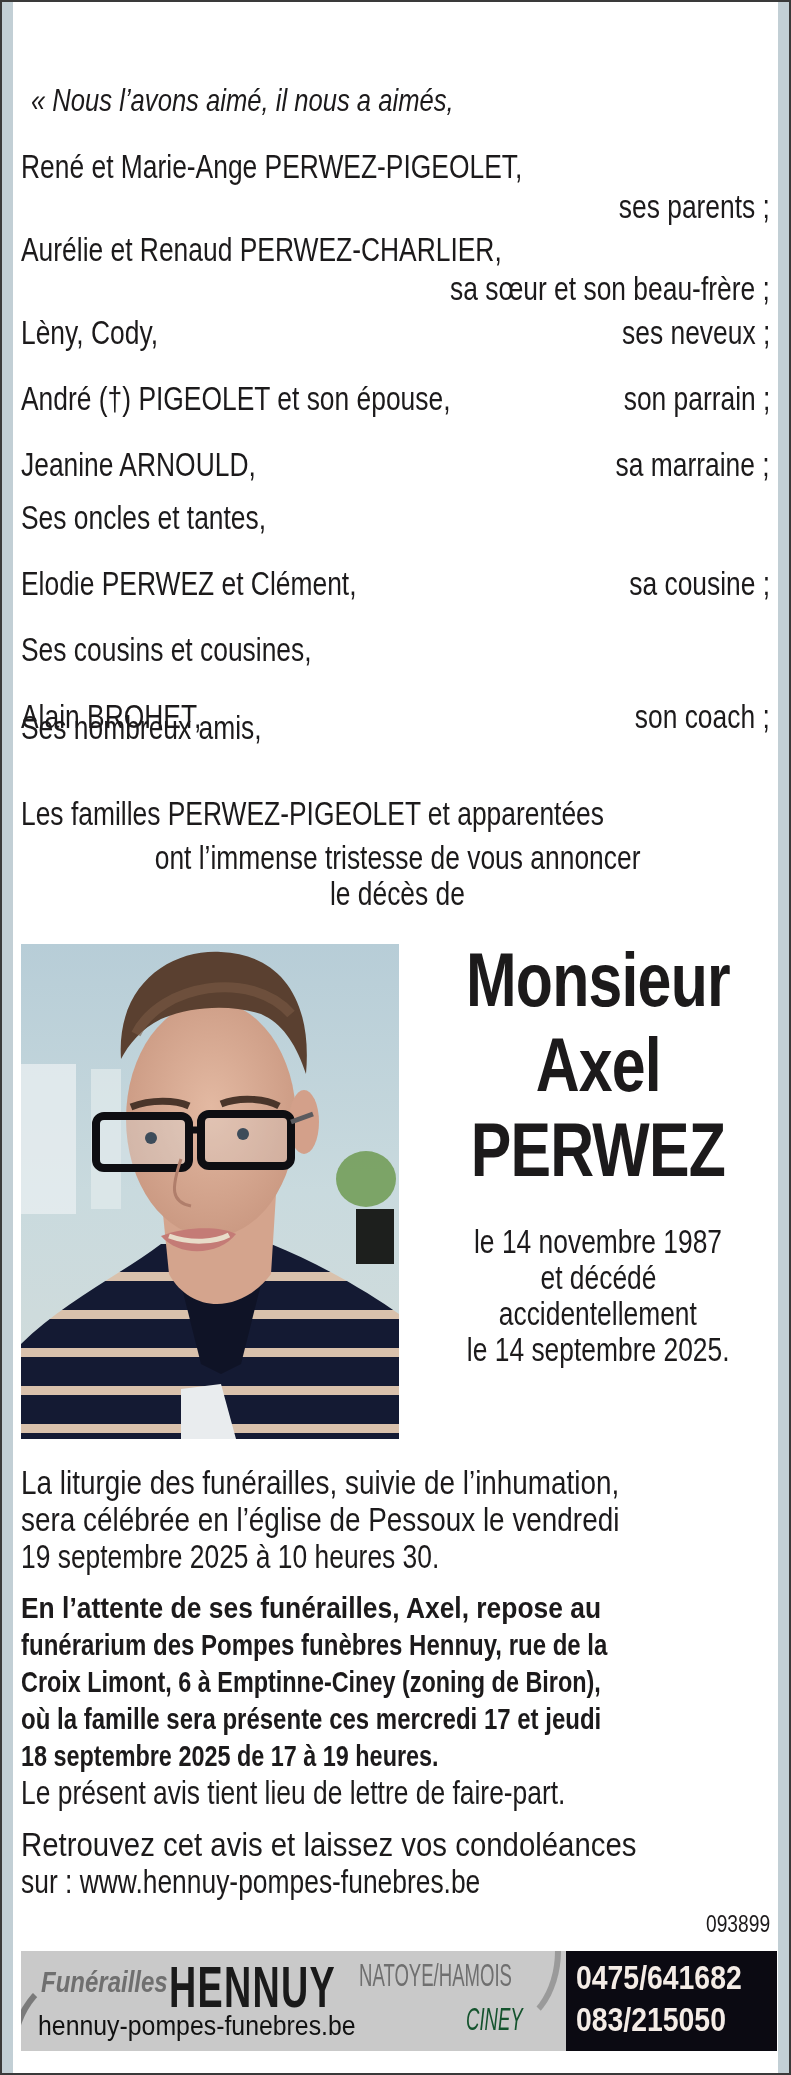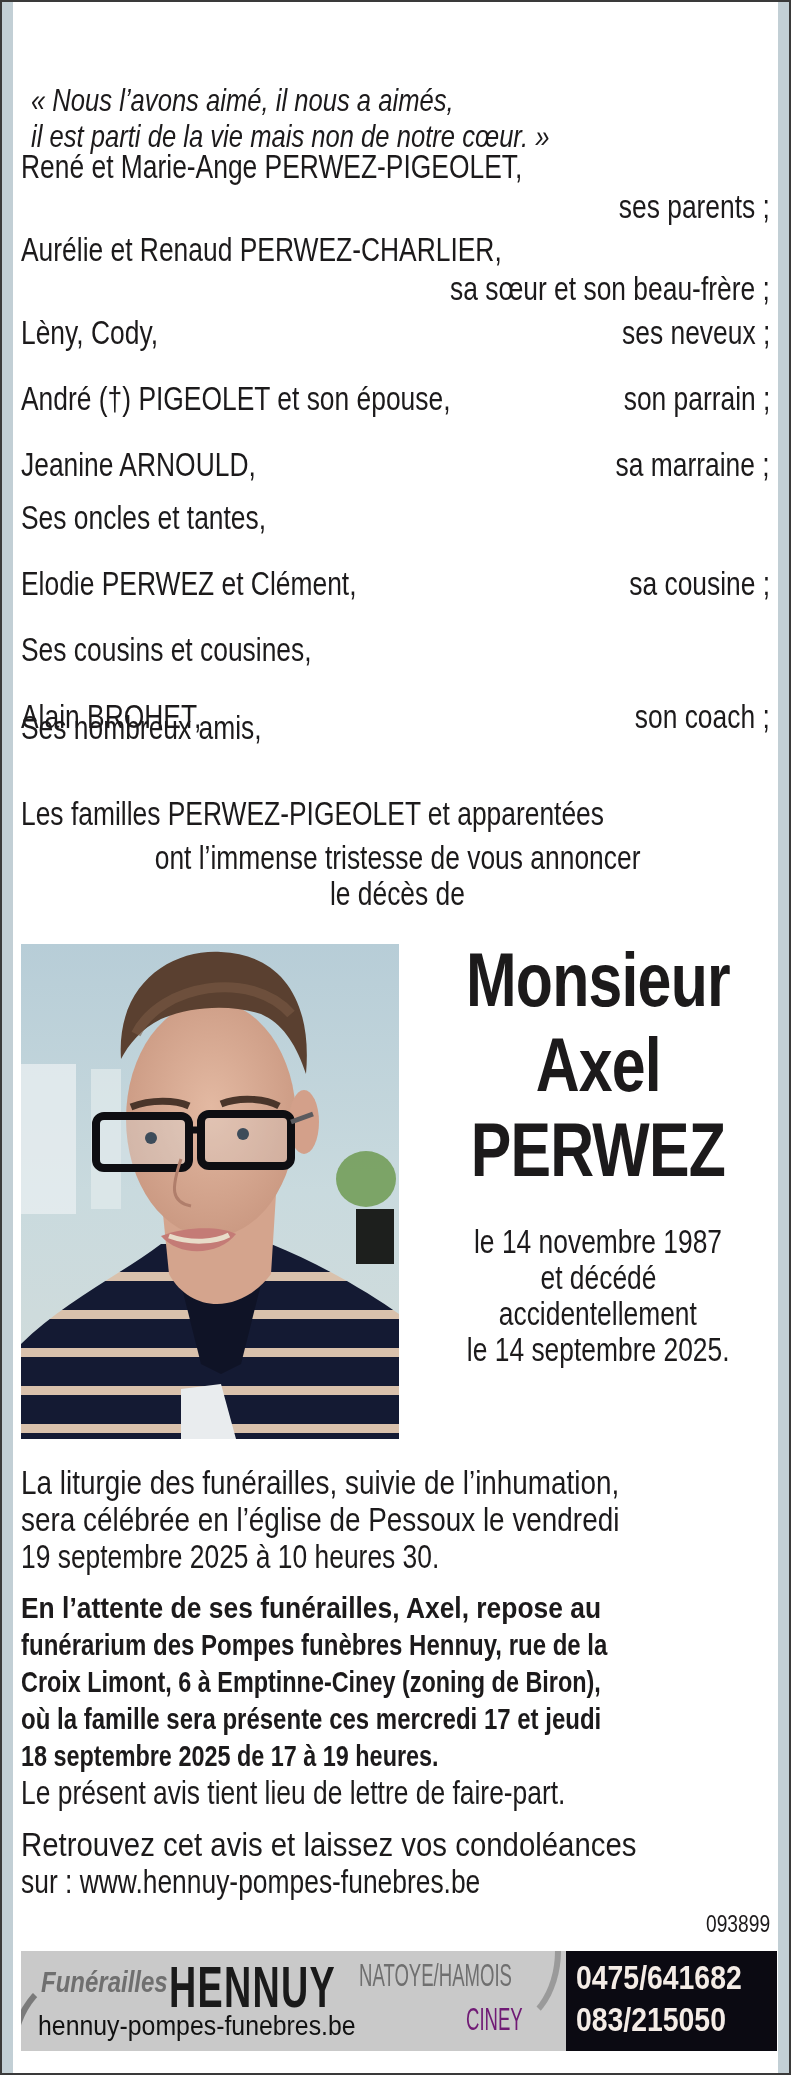--- a/index.html
+++ b/index.html
@@ -52,21 +52,20 @@
 </style>
 </head>
 <body>
 
 <div class="frame">
   <div class="side left"></div>
   <div class="side right"></div>
 
   <div class="abs epigraph">
     <div><span class="cond">« Nous l’avons aimé, il nous a aimés,</span></div>
-    <div><span class="cond">il est parti de la vie mais non de notre cœur. »</span></div>
   </div>
 
   <div>
     <div class="abs txt line-left" style="top:146px;"><span class="cond">René et Marie-Ange PERWEZ-PIGEOLET,</span></div>
     <div class="abs txt line-right" style="top:186px;"><span class="cond-r">ses parents ;</span></div>
 
     <div class="abs txt line-left" style="top:229px;"><span class="cond">Aurélie et Renaud PERWEZ-CHARLIER,</span></div>
     <div class="abs txt line-right" style="top:268px;"><span class="cond-r">sa sœur et son beau-frère ;</span></div>
 
     <div class="abs txt line-left" style="top:312px;"><span class="cond">Lèny, Cody,</span></div>
@@ -184,21 +183,21 @@
 
   <div class="abs ref"><span class="cond-r">093899</span></div>
 
   <div class="abs banner">
     <div class="banner-gray">
       <div class="arc" style="left:-10px; top:20px; width:140px; height:160px;"></div>
       <div class="arc" style="left:420px; top:-80px; width:120px; height:160px; border-color: transparent #9a9a9a transparent transparent;"></div>
       <div style="position:absolute; left:20px; top:14px; font-size:30px; font-weight:700; font-style:italic; color:#6f6f6f;"><span class="cond">Funérailles</span></div>
       <div style="position:absolute; left:148px; top:2px; font-size:58px; font-weight:700; color:#1a1a1a; letter-spacing:2px;"><span class="cond" style="transform:scaleX(0.65);">HENNUY</span></div>
       <div style="position:absolute; left:338px; top:6px; font-size:32px; color:#6f6f6f;"><span class="cond" style="transform:scaleX(0.58);">NATOYE/HAMOIS</span></div>
-      <div style="position:absolute; left:445px; top:50px; font-size:32px; color:#701a75;"><span class="cond" style="transform:scaleX(0.58);">CINEY</span></div>
+      <div style="position:absolute; left:445px; top:50px; font-size:32px; color:#14532d;font-style:italic;"><span class="cond" style="transform:scaleX(0.58);">CINEY</span></div>
       <div style="position:absolute; left:17px; top:60px; font-size:27px; color:#111111;"><span class="cond" style="transform:scaleX(0.92);">hennuy-pompes-funebres.be</span></div>
     </div>
     <div class="banner-black">
       <div style="position:absolute; left:10px; top:6px; font-size:33px; font-weight:700; color:#f4ece6; line-height:42px;"><span class="cond" style="transform:scaleX(0.86);">0475/641682</span></div>
       <div style="position:absolute; left:10px; top:48px; font-size:33px; font-weight:700; color:#f4ece6; line-height:42px;"><span class="cond" style="transform:scaleX(0.86);">083/215050</span></div>
     </div>
   </div>
 </div>
 
 </body></html>

